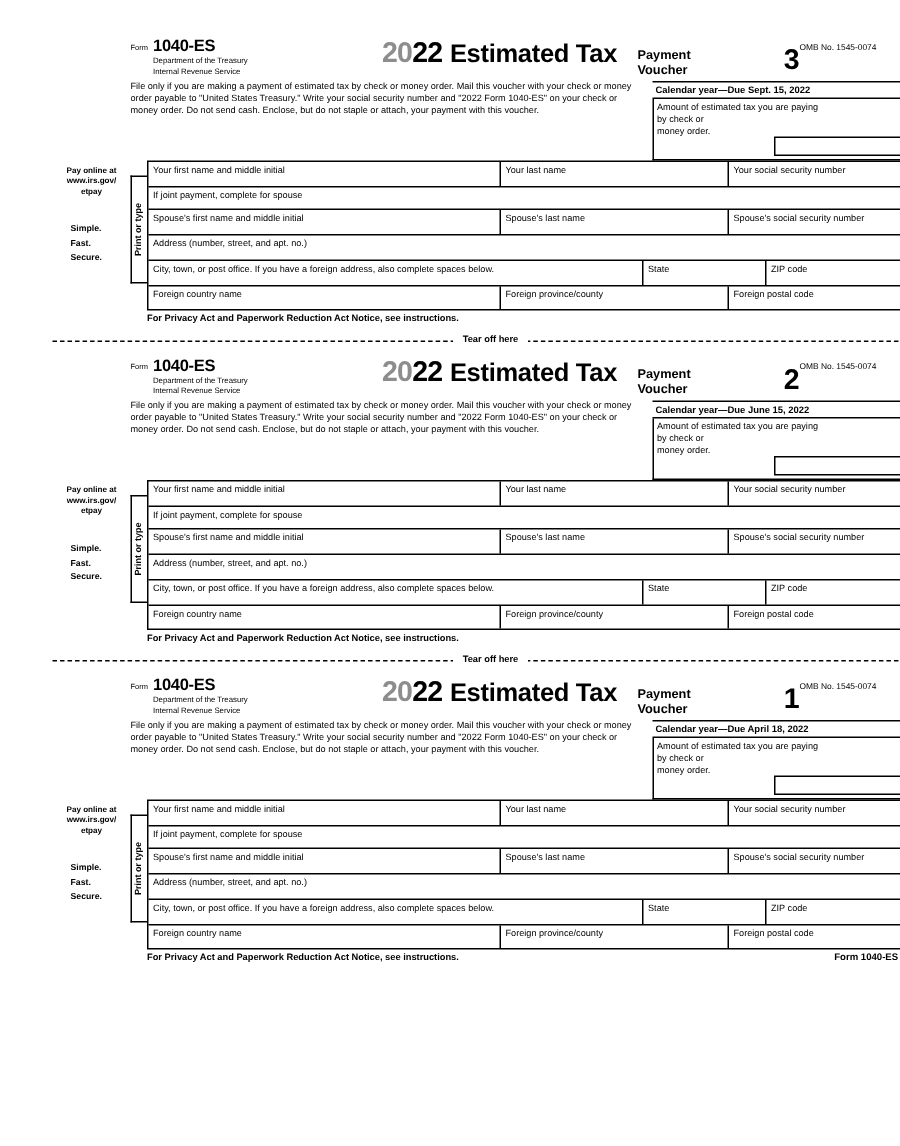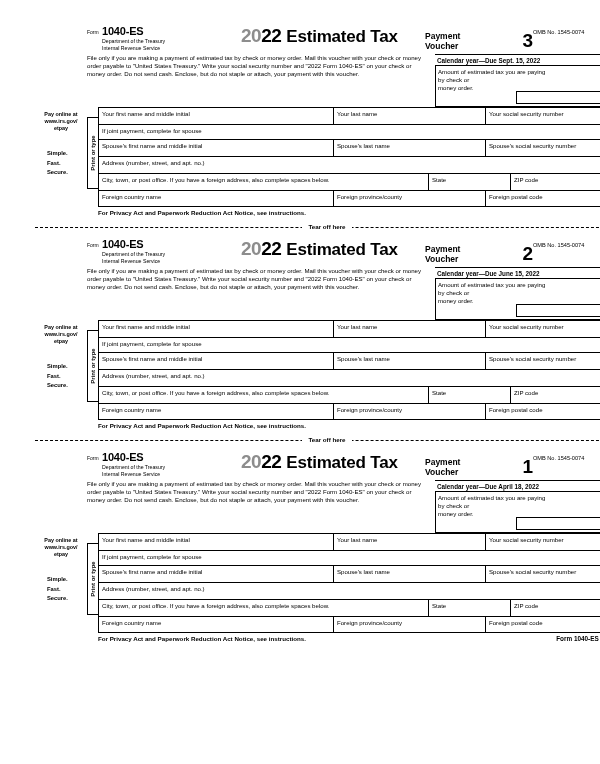--- a/index.html
+++ b/index.html
@@ -56,21 +56,21 @@
     line-height: 11px;
     letter-spacing: -0.2px;
   }
   .form-agency {
     font-size: 5.2px;
     line-height: 6.4px;
     margin-top: 1px;
   }
   .bigtitle {
     flex: 1;
-    text-align: left;
+    text-align: center;
     padding-left: 4px;
   }
   .bigtitle .yr-gray {
     font-size: 19px;
     font-weight: bold;
     color: #8d8d8d;
     letter-spacing: -0.5px;
   }
   .bigtitle .yr-blk {
     font-size: 19px;

